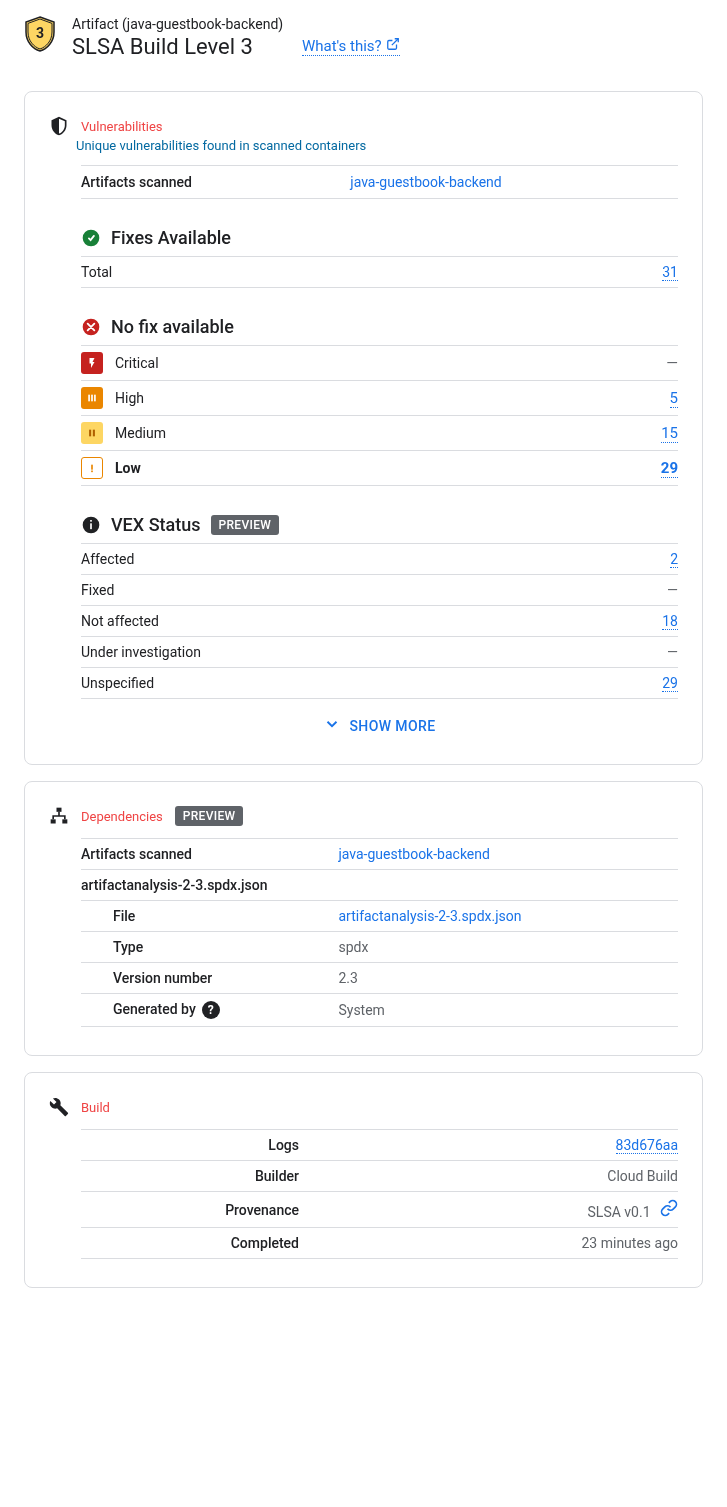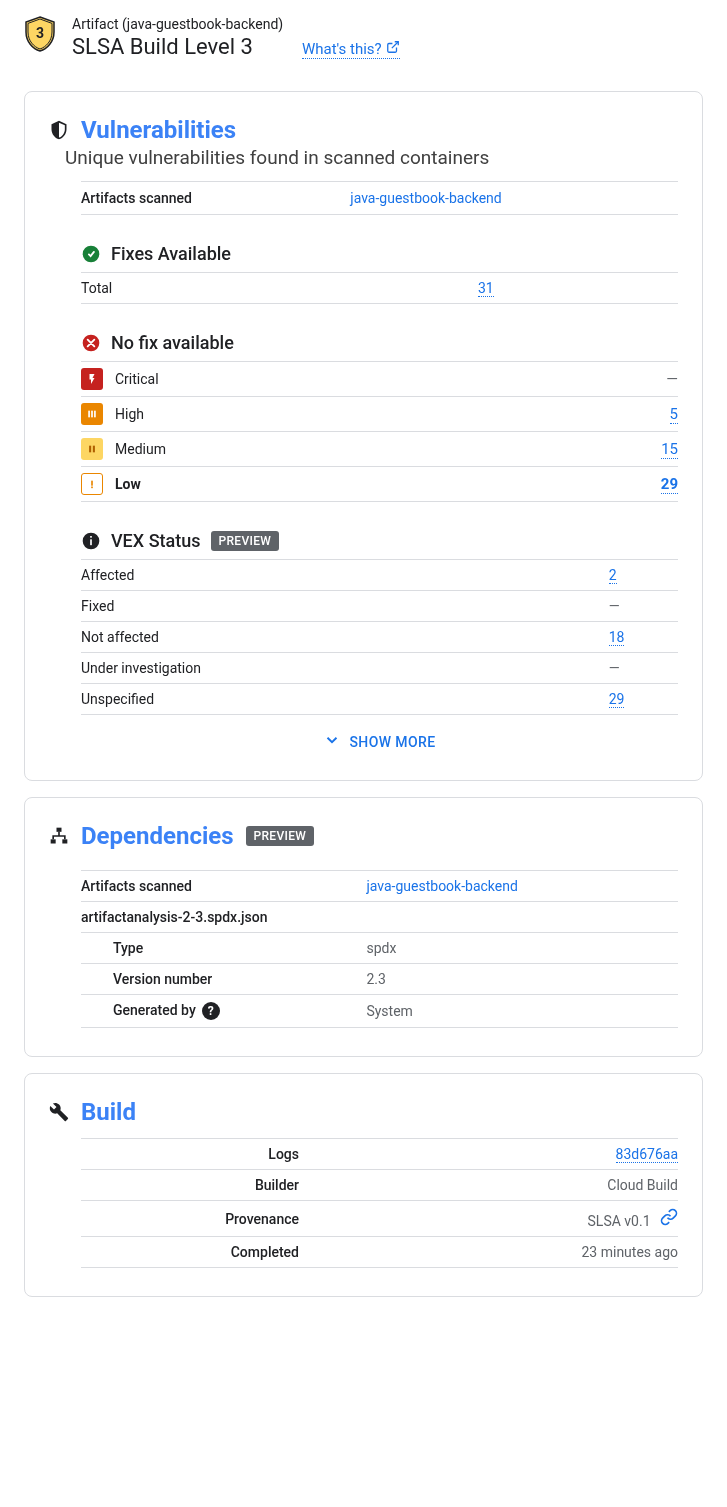--- a/index.html
+++ b/index.html
@@ -11,33 +11,33 @@
   padding: 16px 0;
 }
 .container { width: 727px; margin: 0 auto; }
 .header-row { display: flex; align-items: flex-start; gap: 16px; padding: 0 24px 16px; }
 .slsa-badge {
   width: 32px; height: 36px; flex-shrink: 0;
   display: flex; align-items: center; justify-content: center;
 }
 .header-text { flex: 1; }
 .artifact-line { font-size: 14px; color: #202124; margin-bottom: 2px; }
-.title-line { font-size: 22px; color: #202124; display: flex; align-items: flex-end; gap: 10px; }
+.title-line { font-size: 22px; color: #202124; display: flex; align-items: center; gap: 10px; }
 .help-link { font-size: 15px; color: #1a73e8; text-decoration: none; border-bottom: 1px dotted #1a73e8; display: inline-flex; align-items: center; gap: 4px; margin-left: 39px; }
 .open-icon { display: inline-block; }
 
 .card {
   border: 1px solid #dadce0;
   border-radius: 8px;
   margin: 16px 24px;
   padding: 24px 24px 28px;
 }
 .section-head { display: flex; align-items: center; gap: 12px; margin-bottom: 2px; }
-.section-head h2 { font-size: 24px; font-weight: 700; color: #3b82f6; }
-.section-sub { font-size: 19px; color: #404040; margin-left: 16px; margin-bottom: 12px; }
+.section-head h2 { font-size: 13px; font-weight: 400; color: #ef4444; }
+.section-sub { font-size: 13px; color: #0369a1; margin-left: 27px; margin-bottom: 12px; }
 .section-icon { width: 20px; height: 20px; flex-shrink: 0; display:flex; align-items:center; justify-content:center;}
 
 .row-table { width: 100%; border-collapse: collapse; margin-left: 32px; width: calc(100% - 32px); }
 .row-table tr { border-top: 1px solid #dadce0; }
 .row-table tr:last-child { border-bottom: 1px solid #dadce0; }
 .row-table td { padding: 8px 0; font-size: 14px; }
 .row-table td.label { color: #202124; font-weight: 500; }
 .row-table td.value { text-align: right; color: #5f6368; }
 .row-table td.value .num-link,
 .row-table td.value.link,
@@ -58,21 +58,21 @@
 .sev-medium { background: #fdd663; }
 .sev-low { background: #fff; border: 1px solid #ea8600; }
 .sev-label { flex: 1; font-size: 14px; }
 .sev-val { font-size: 15px; }
 
 .inner-table { width: 100%; border-collapse: collapse; }
 .inner-table tr { border-top: 1px solid #dadce0; margin-top: 12px; }
 .inner-table tr:last-child { border-bottom: 1px solid #dadce0; }
 .inner-table td { padding: 7px 0; font-size: 14px; }
 .inner-table td:first-child { font-weight: 400; color: #202124; }
-.inner-table td:last-child { }
+.inner-table td:last-child { text-align: right; }
 
 .show-more { text-align: center; padding-top: 16px; color: #1a73e8; font-weight: 500; letter-spacing: 0.4px; font-size: 14px; cursor: pointer; display:flex; align-items:center; justify-content:center; gap:8px;}
 
 .preview-chip { background: #5f6368; color: #fff; font-size: 12px; padding: 3px 8px; border-radius: 3px; letter-spacing: 0.3px; font-weight:500;}
 
 .deps-table { margin-left: 32px; width: calc(100% - 32px); border-collapse: collapse; }
 .deps-table tr { border-top: 1px solid #dadce0; }
 .deps-table tr:last-child { border-bottom: 1px solid #dadce0; }
 .deps-table td { padding: 7px 0; font-size: 14px; }
 .deps-table td.k { font-weight: 500; }
@@ -256,21 +256,21 @@
         <svg width="18" height="18" viewBox="0 0 24 24" fill="none" stroke="#1a73e8" stroke-width="2.5">
               <polyline points="6 9 12 15 18 9"></polyline>
             </svg>
       </span>
       <span>SHOW MORE</span>
     </div>
   </div>
 </div>
 
 <div class="card">
-  <div class="section-head" style="margin-bottom:20px;">
+  <div class="section-head" style="margin-bottom:12px;">
     <span class="section-icon">
       <svg width="20" height="20" viewBox="0 0 24 24" fill="#202124">
             <rect x="9" y="2" width="6" height="5"></rect>
             <rect x="2" y="16" width="6" height="5"></rect>
             <rect x="16" y="16" width="6" height="5"></rect>
             <path d="M12 7v5 M5 16v-4h14v4 M12 12h0" stroke="#202124" stroke-width="2" fill="none"></path>
           </svg>
     </span>
     <h2>Dependencies</h2>
     <span class="preview-chip">PREVIEW</span>
@@ -278,20 +278,24 @@
   <table class="deps-table">
     <tbody>
           <tr>
       <td class="k">Artifacts scanned</td>
       <td class="v"><span class="link">java-guestbook-backend</span></td>
     </tr>
     <tr>
       <td class="k" colspan="2">artifactanalysis-2-3.spdx.json</td>
     </tr>
     <tr>
+      <td class="k indent">File</td>
+      <td class="v"><span class="link">artifactanalysis-2-3.spdx.json</span></td>
+    </tr>
+    <tr>
       <td class="k indent">Type</td>
       <td class="v">spdx</td>
     </tr>
     <tr>
       <td class="k indent">Version number</td>
       <td class="v">2.3</td>
     </tr>
     <tr>
       <td class="k indent"><span>Generated by</span><span class="help-circle">?</span></td>
       <td class="v">System</td>

